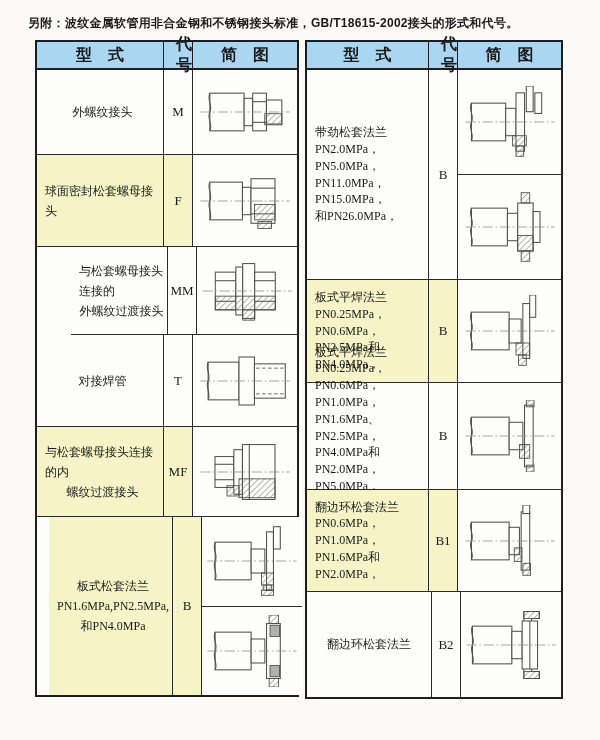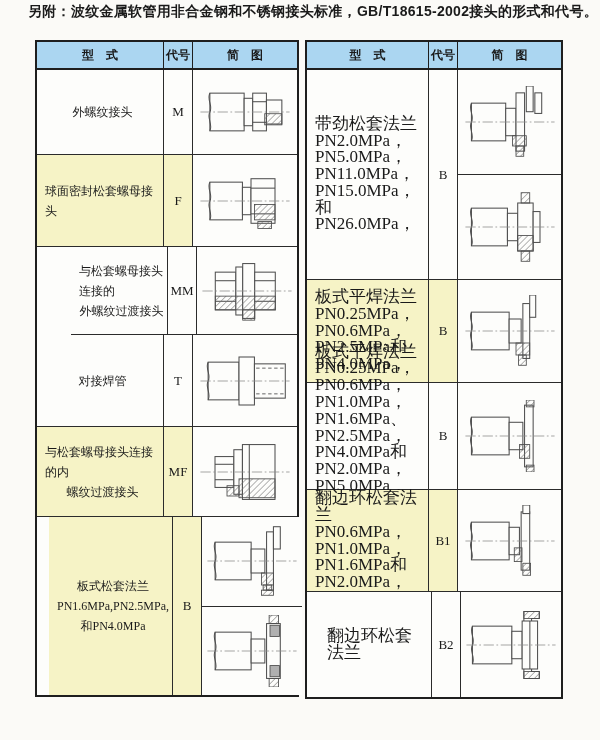--- a/index.html
+++ b/index.html
@@ -2,45 +2,45 @@
 <html style="--hdr-bg: #abd6f1; --hl-bg: #f6f3c6;"><head>
 <meta charset="utf-8">
 <style>
   html,body{margin:0;padding:0;}
   body{
     width:600px;height:740px;position:relative;overflow:hidden;
     background:#fbfaf7;color:#1a1a1a;
     font-family:"Liberation Serif", serif;
   }
   .title{
-    position:absolute;left:28px;top:3px;width:560px;
+    position:absolute;left:28px;top:15px;width:560px;
     font-family:"Liberation Sans", sans-serif;
-    font-weight:700;font-size:14px;letter-spacing:.3px;white-space:nowrap;
+    font-weight:700;font-size:12px;letter-spacing:.3px;white-space:nowrap;
   }
   .tbl{
     position:absolute;top:40px;border:2px solid #1e1e1e;background:#fdfdfb;
     box-sizing:border-box;display:flex;flex-direction:column;
   }
   #tbl-left{left:35px;width:264px;}
   #tbl-right{left:305px;width:258px;}
   .hdr{
     display:flex;flex:0 0 28px;height:28px;box-sizing:border-box;
     background:var(--hdr-bg,#abd6f1);border-bottom:2px solid #1e1e1e;
-    font-family:"Liberation Sans", sans-serif;font-weight:700;font-size:12px;text-align:right;
+    font-family:"Liberation Sans", sans-serif;font-weight:700;font-size:16px;text-align:right;
   }
   .hdr .cell{display:flex;align-items:center;justify-content:center;}
   .row{display:flex;box-sizing:border-box;border-bottom:1px solid #2b2b2b;}
   .row:last-child{border-bottom:none;padding-left:12px;}
   .cell{box-sizing:border-box;}
   .c-type{
     padding:3px 3px 3px 8px;display:flex;flex-direction:column;justify-content:center;
     font-size:12px;
   }
   #tbl-left  .c-type{width:126px;line-height:20px;align-items:center;}
-  #tbl-right .c-type{width:121px;line-height:16.8px;font-size:17px;}
+  #tbl-right .c-type{width:121px;line-height:16.8px;font-size:12px;}
   .c-code{
     width:30px;border-left:1px solid #2b2b2b;border-right:1px solid #2b2b2b;
     display:flex;align-items:center;justify-content:center;
     font-size:13px;flex:0 0 30px;
   }
   #tbl-left  .hdr .h-type{width:126px;}
   #tbl-right .hdr .h-type{width:121px;}
   .hdr .h-code{width:30px;flex:0 0 30px;border-left:1px solid #1e1e1e;border-right:1px solid #1e1e1e;box-sizing:border-box;}
   .hdr .h-diag{flex:1;}
   .c-diag{flex:1;display:flex;flex-direction:column;background:#fdfdfb;}

